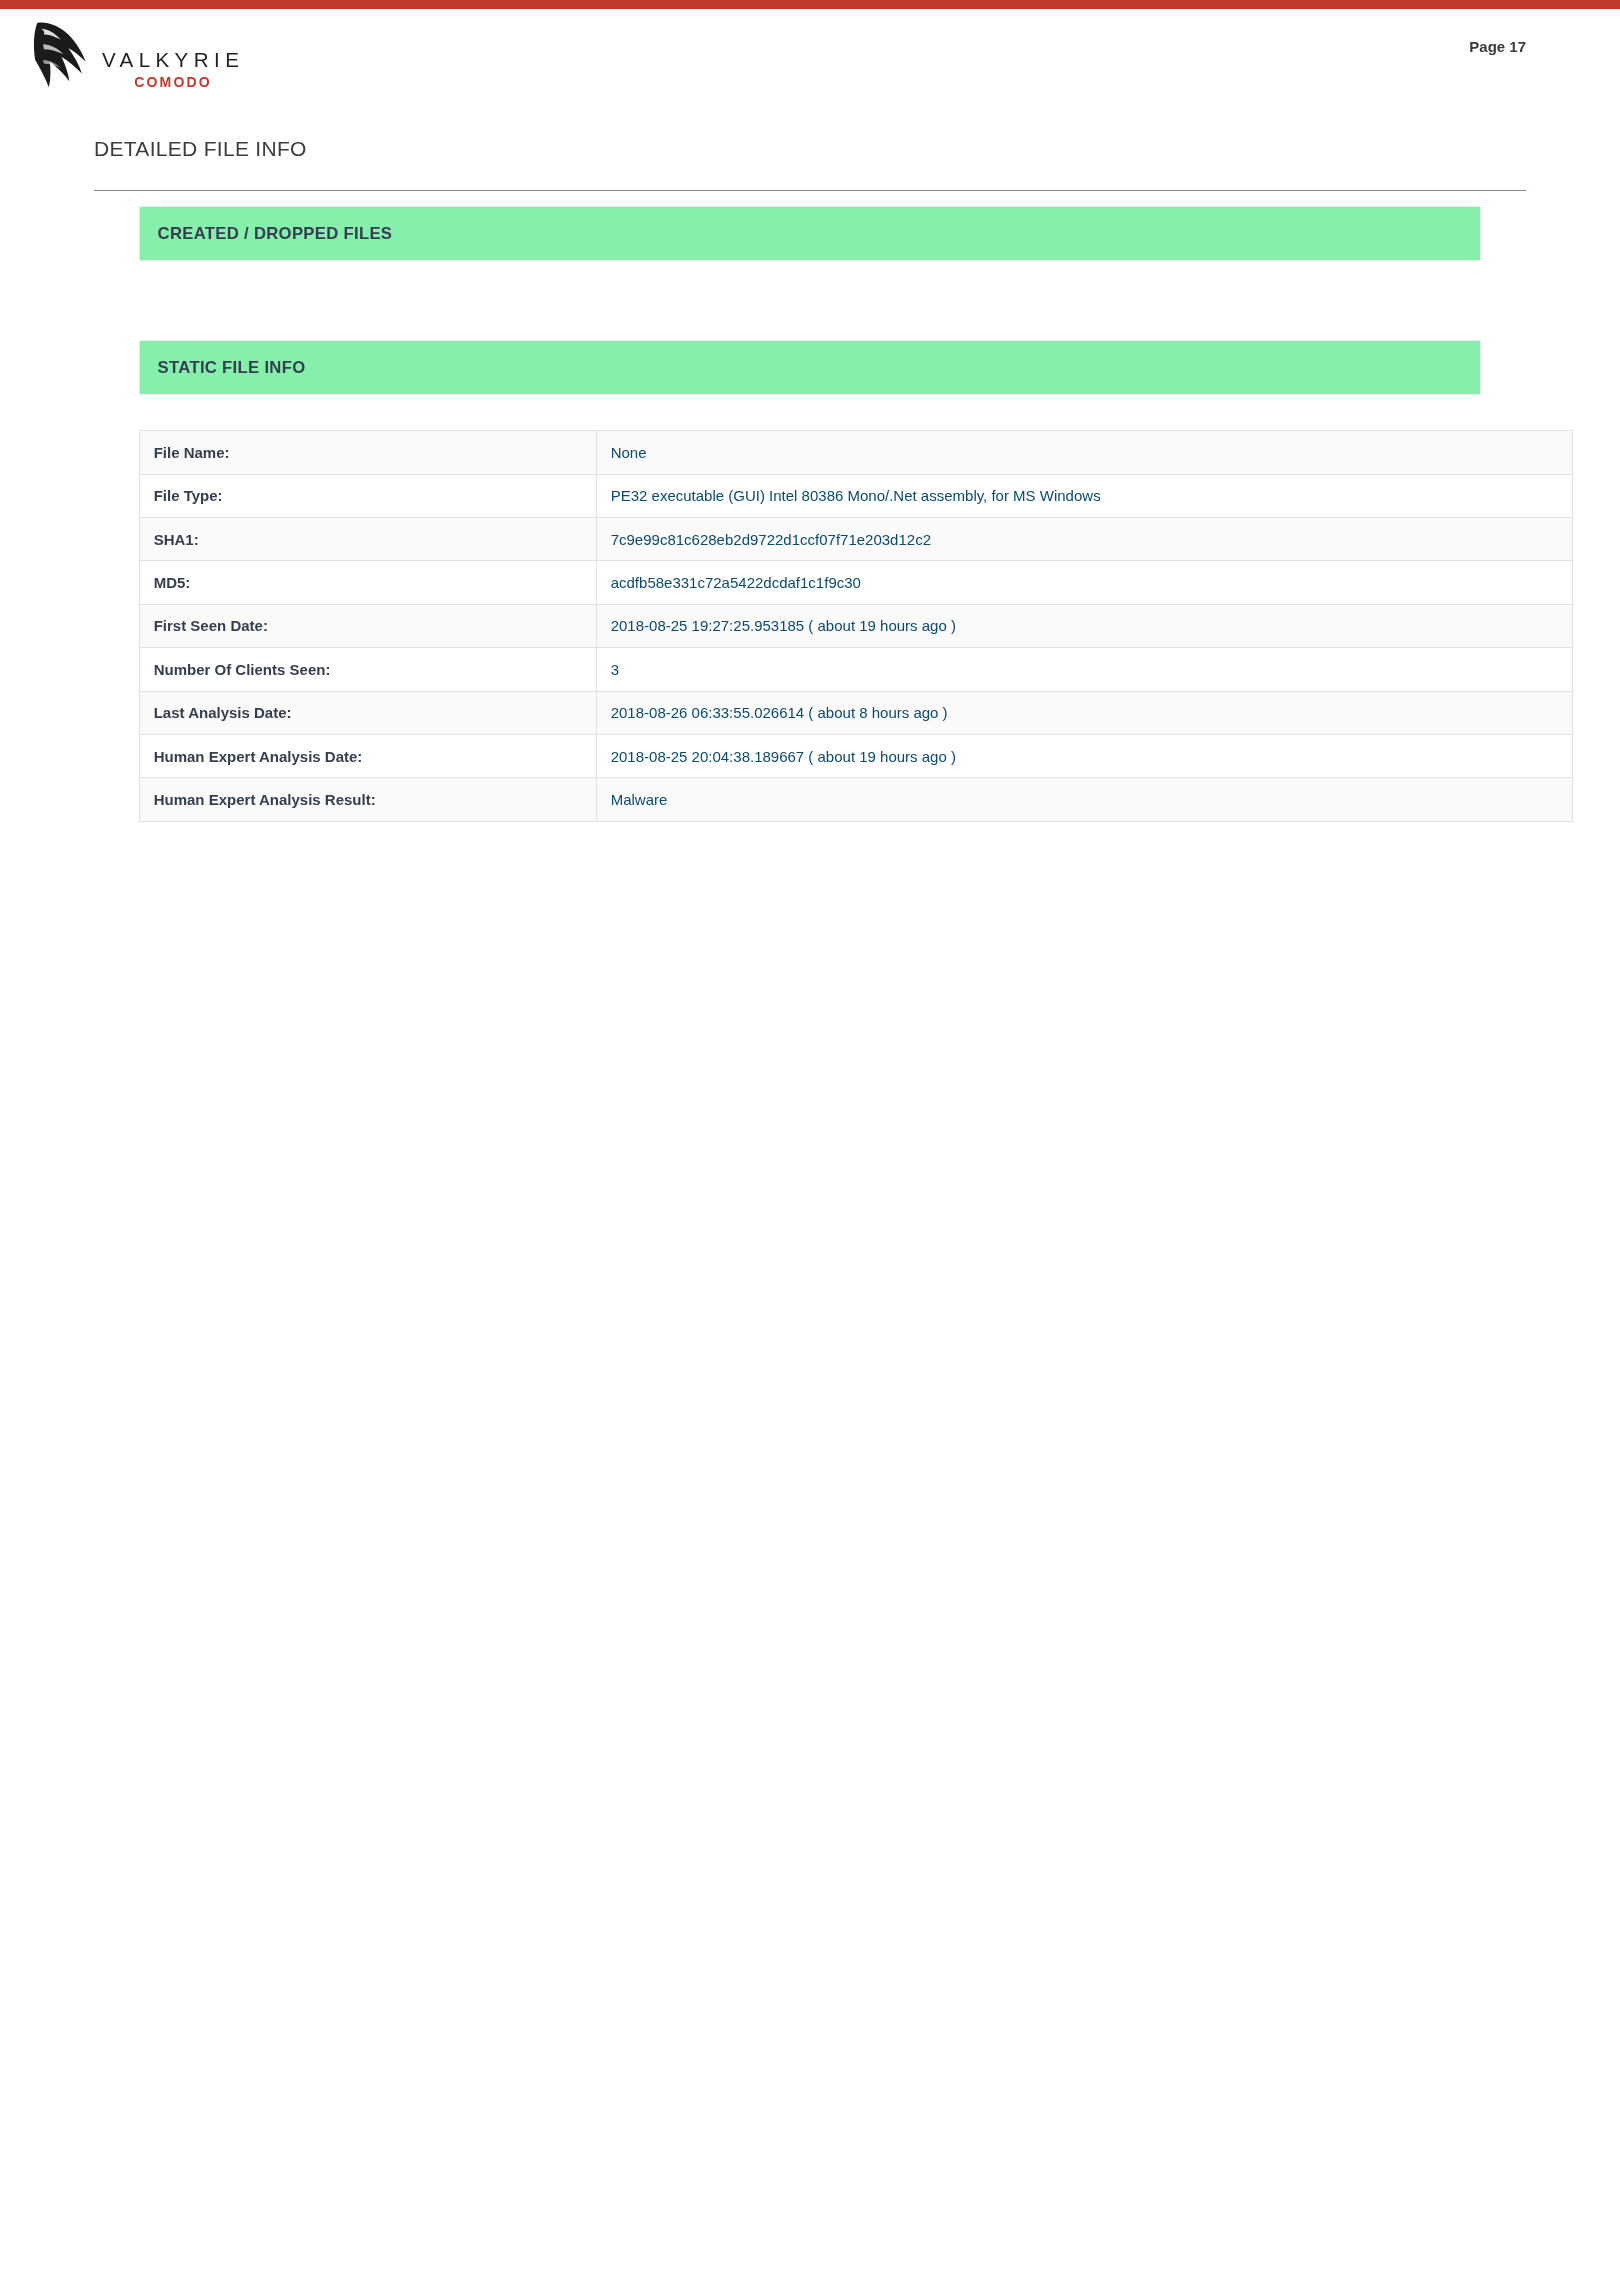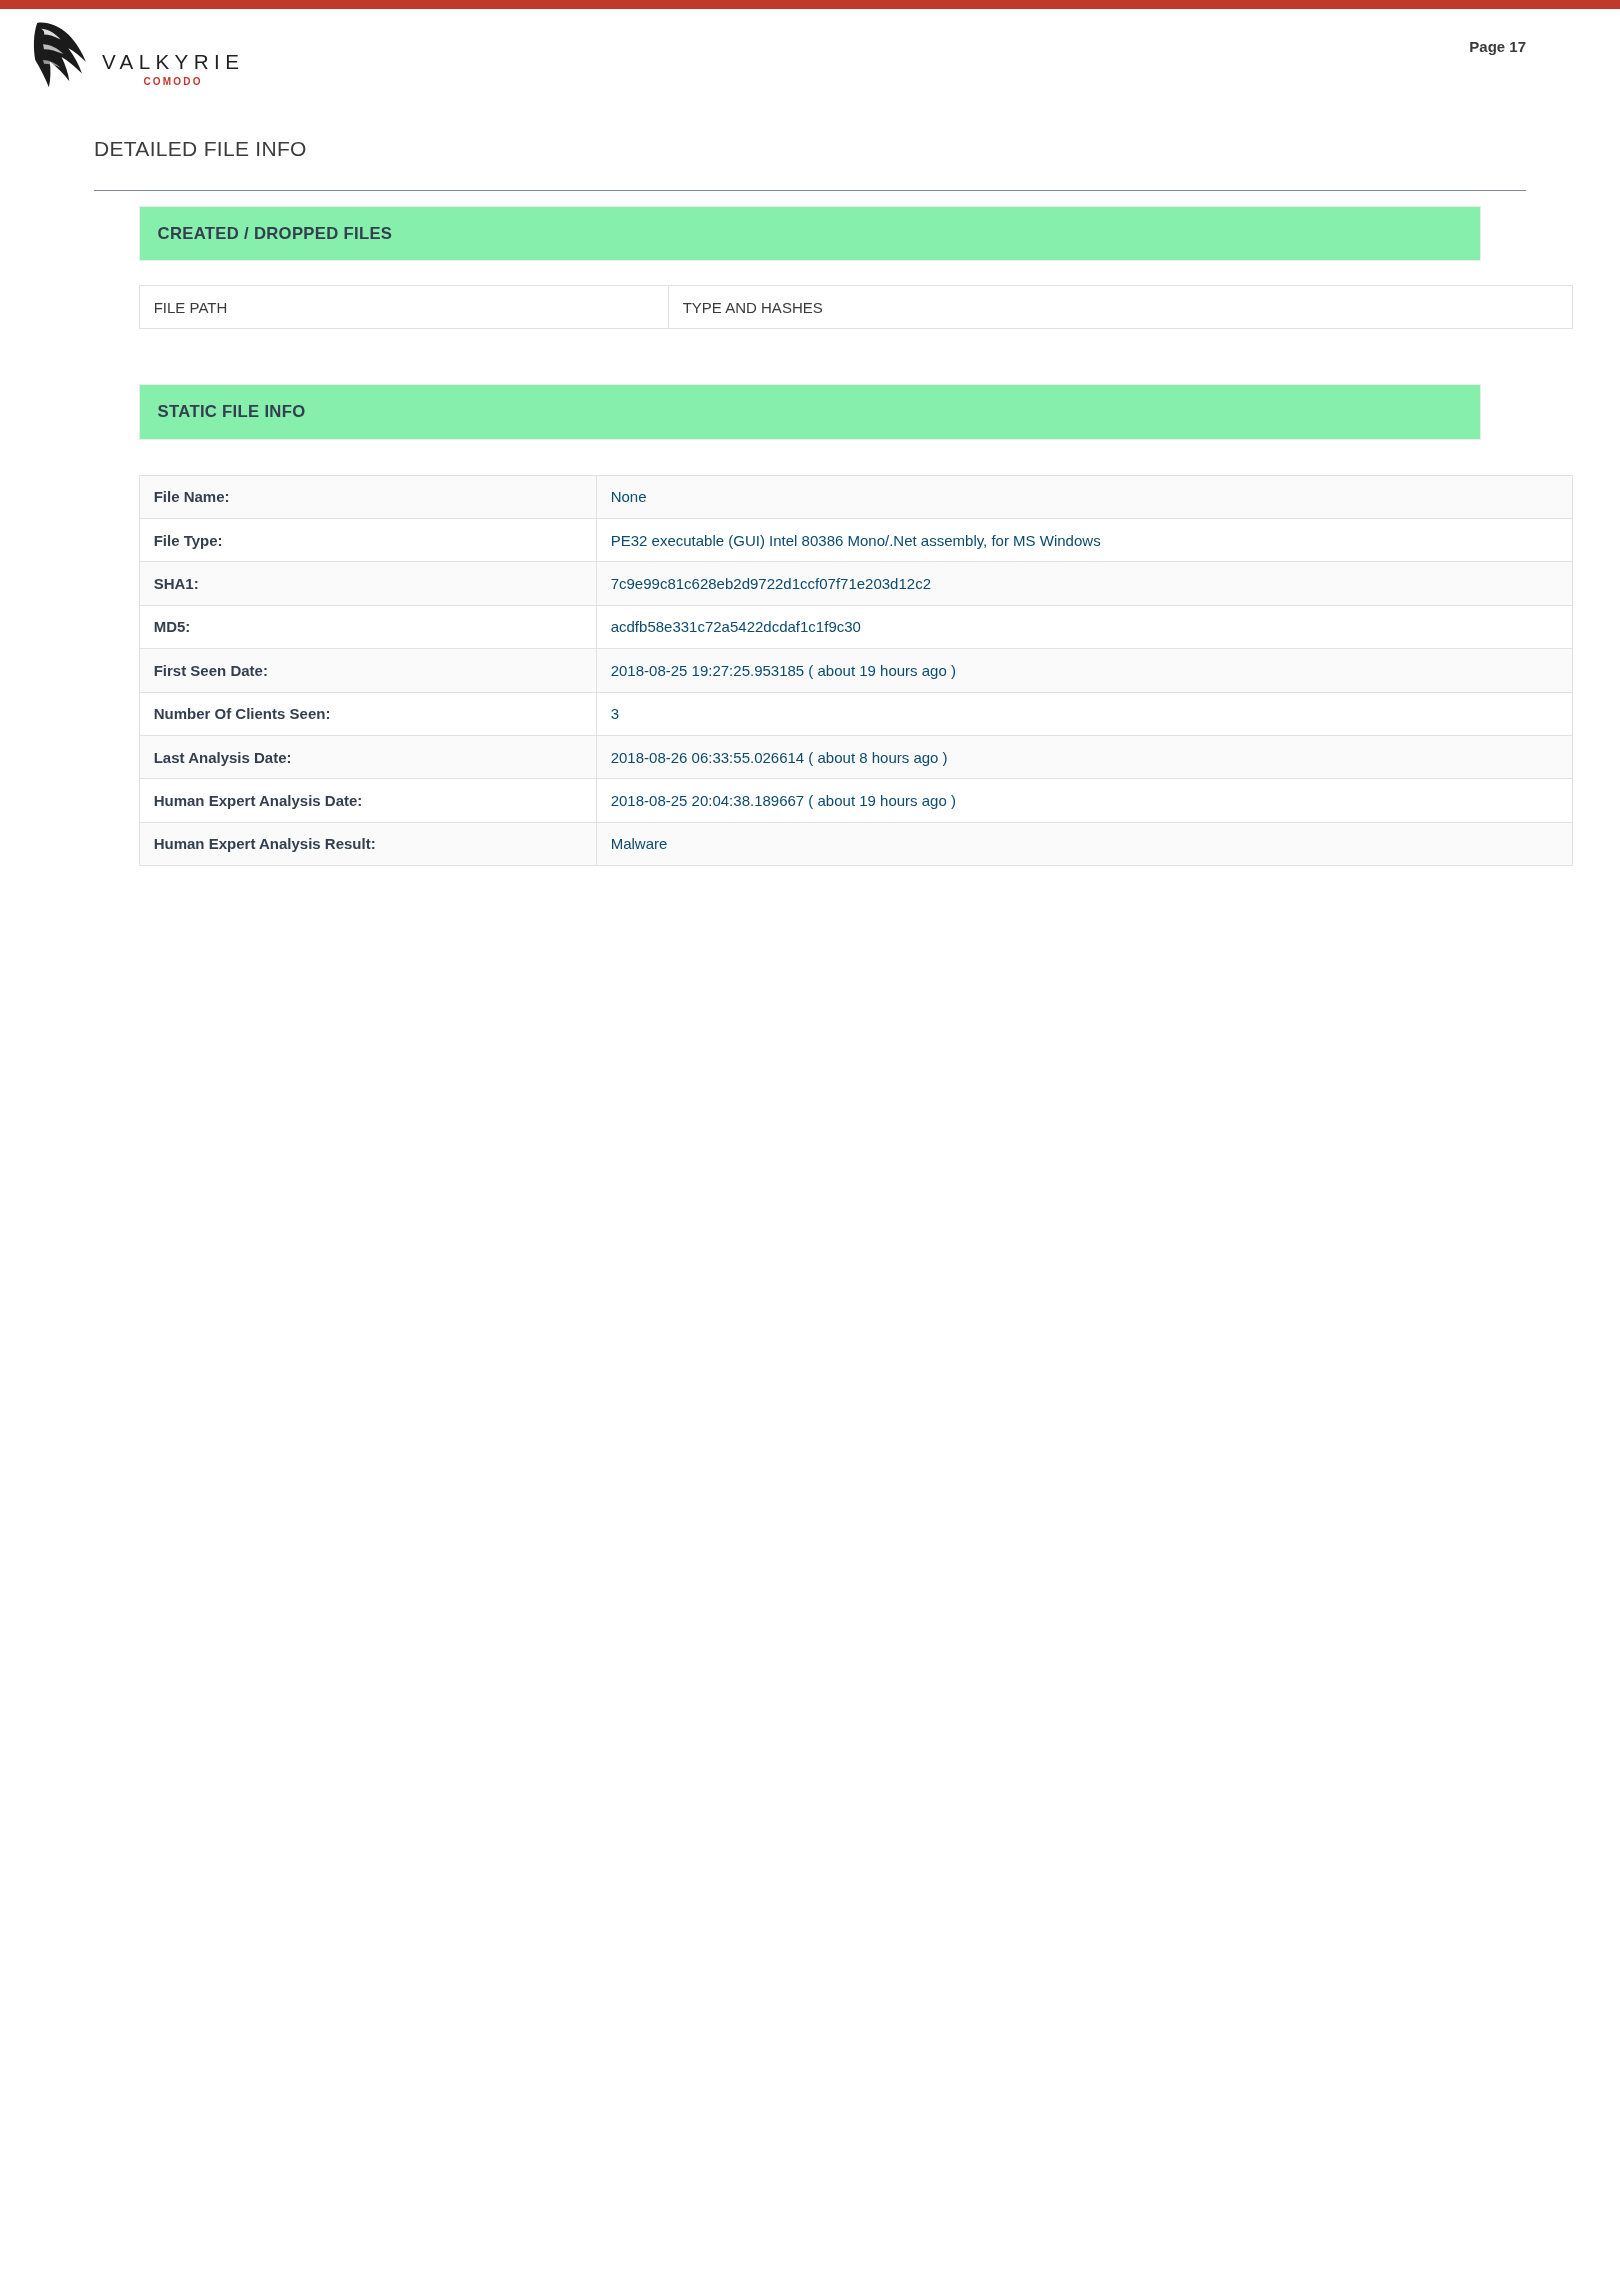--- a/index.html
+++ b/index.html
@@ -48,21 +48,21 @@
     padding-top: 25.5px;
   }
   .logo-valkyrie {
     font-size: 20.6px;
     letter-spacing: 5.4px;
     color: #231f20;
     font-family: "Liberation Sans", sans-serif;
     line-height: 1;
   }
   .logo-comodo {
-    font-size: 10px;
+    font-size: 14px;
     letter-spacing: 2.2px;
     color: #c0392b;
     font-weight: bold;
     text-align: center;
     margin-top: 3.9px;
     line-height: 1;
   }
   .page-number {
     position: absolute;
     right: 94px;
@@ -176,33 +176,20 @@
 </div>
 
 <div class="doc-title">DETAILED FILE INFO</div>
 <div class="title-rule"></div>
 
 <div class="content">
 
   <div class="section">
     <div class="section-head">CREATED / DROPPED FILES</div>
     <div class="spacer-24"></div>
-    <table class="grid cdf-table">
-      <colgroup>
-          <col class="c1">
-          <col class="c2">
-        </colgroup>
-      <thead>
-        <tr>
-          <th>FILE PATH</th>
-          <th>TYPE AND HASHES</th>
-        </tr>
-      </thead>
-      <tbody></tbody>
-    </table>
   </div>
 
   <div class="spacer-56"></div>
 
   <div class="section">
     <div class="section-head">STATIC FILE INFO</div>
     <div class="spacer-36"></div>
     <table class="grid sfi-table">
       <colgroup>
           <col class="k">

